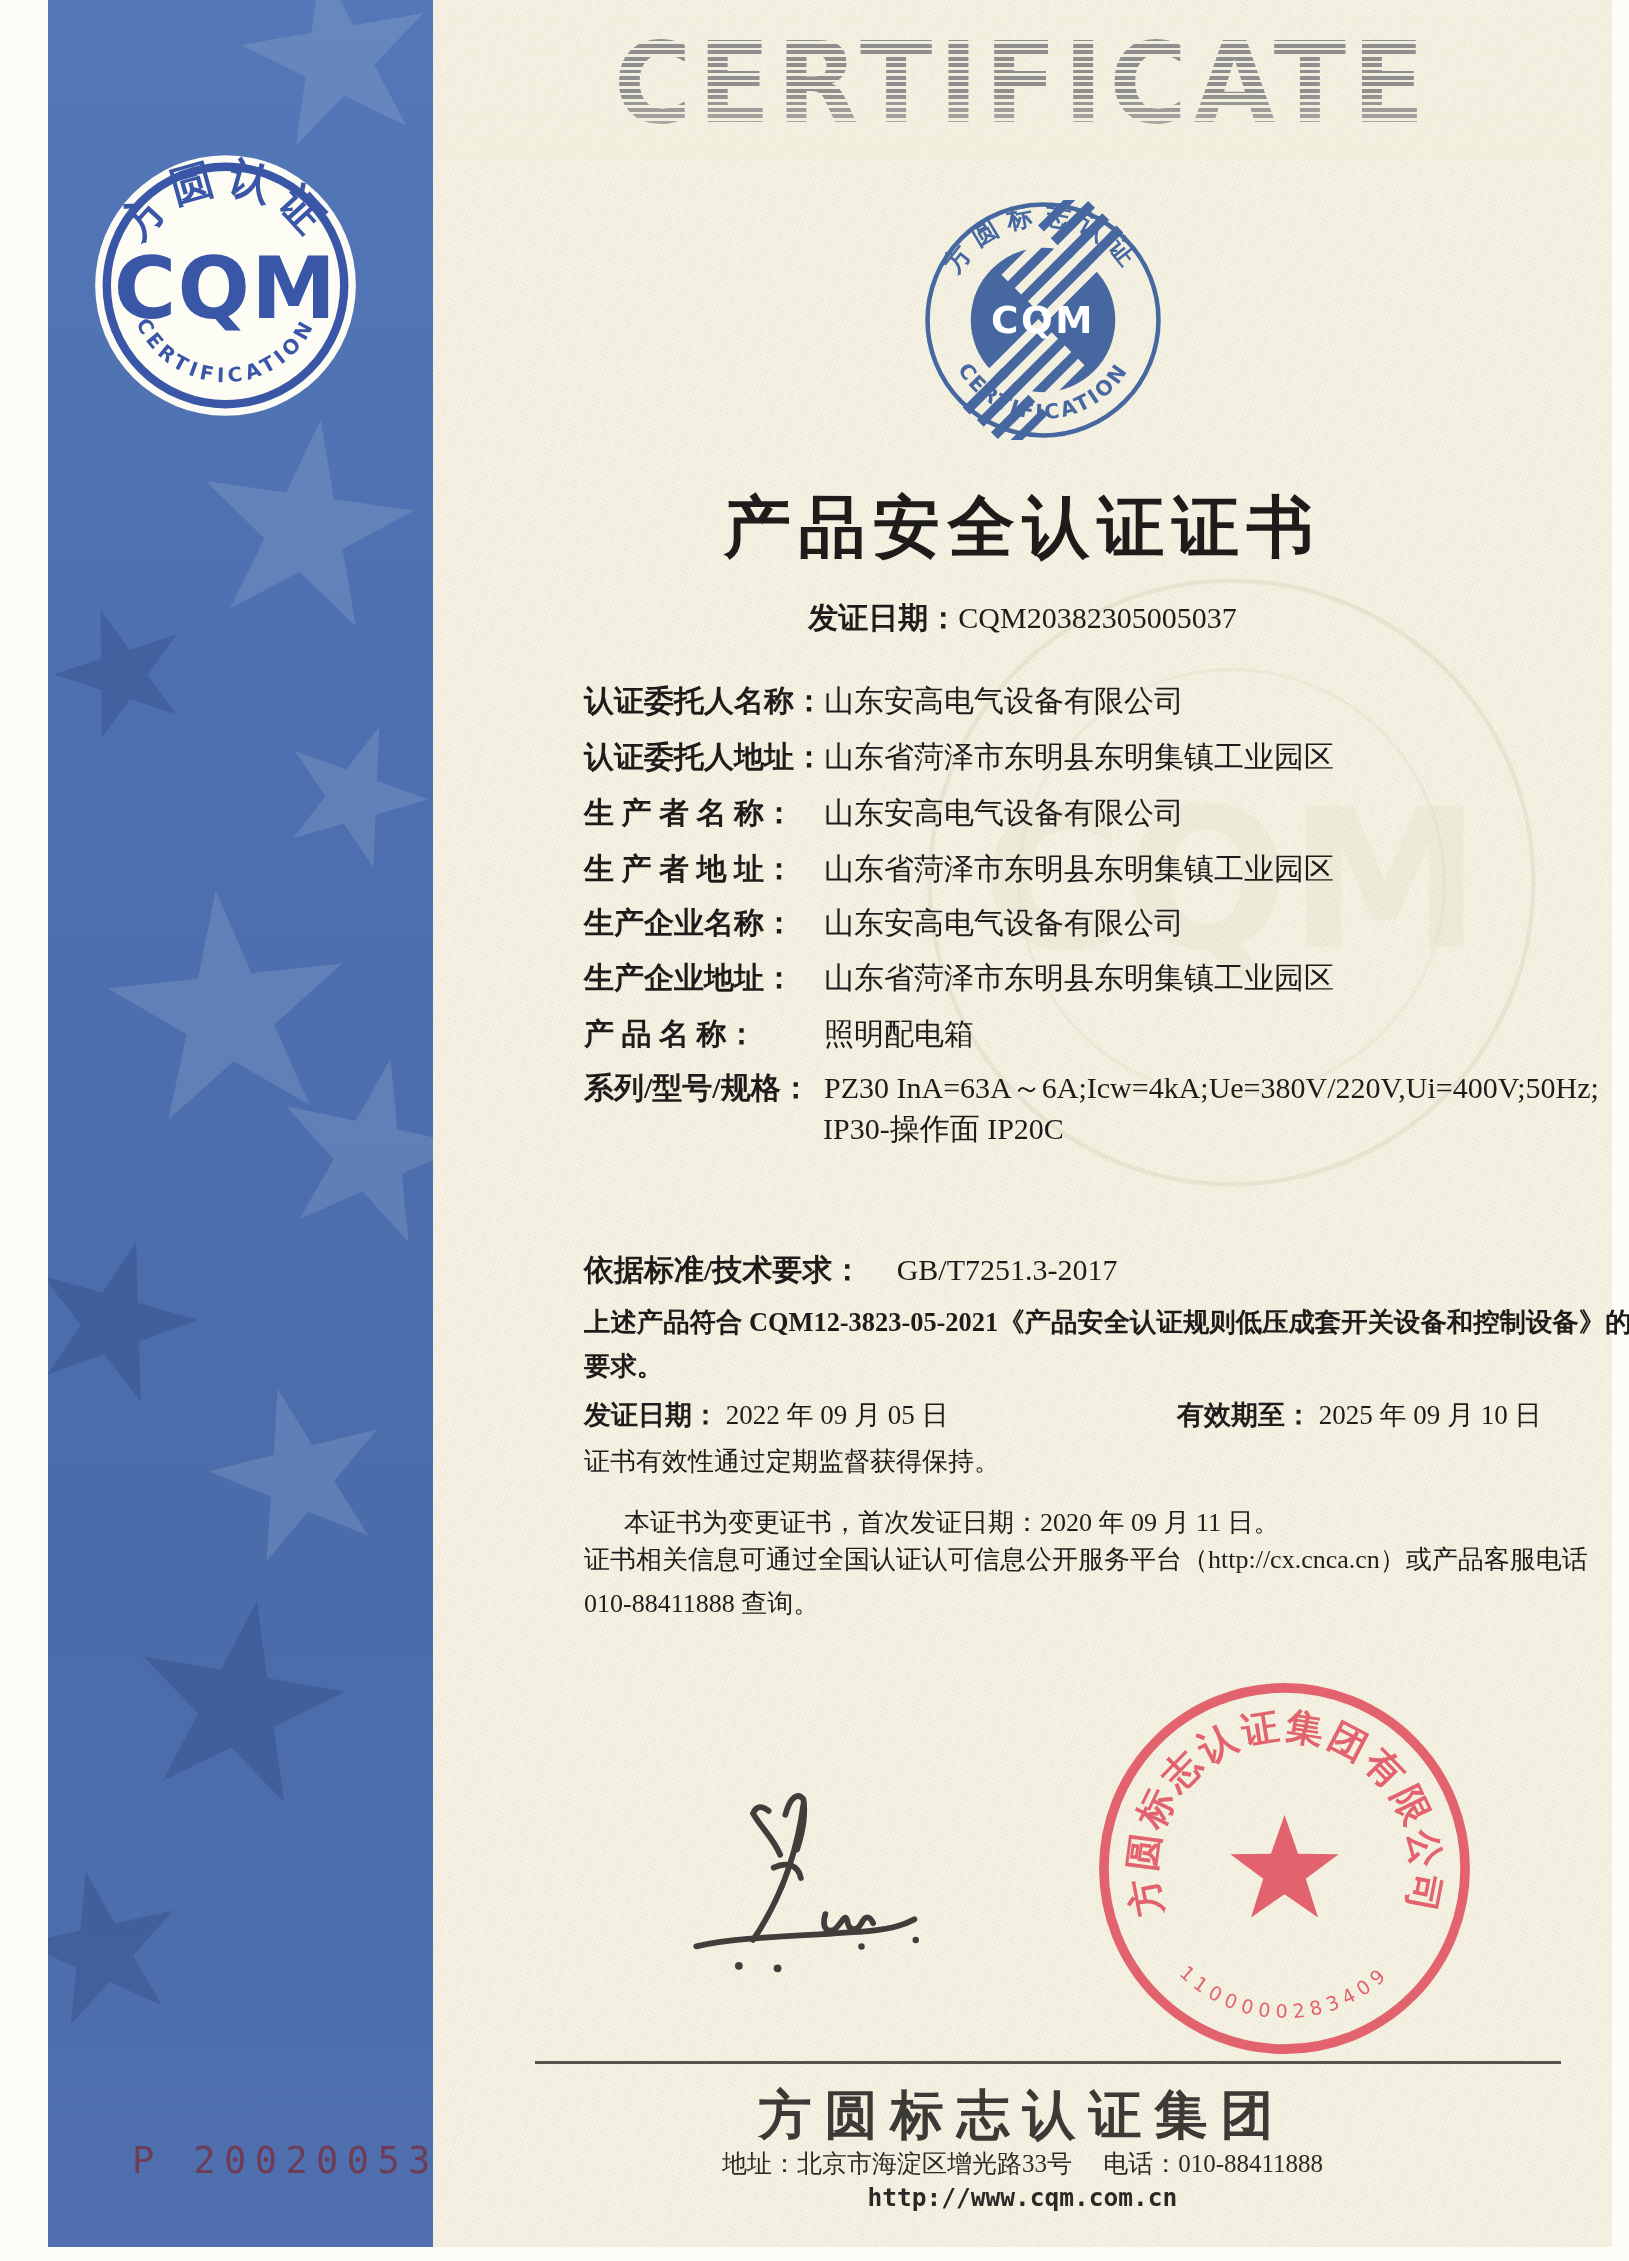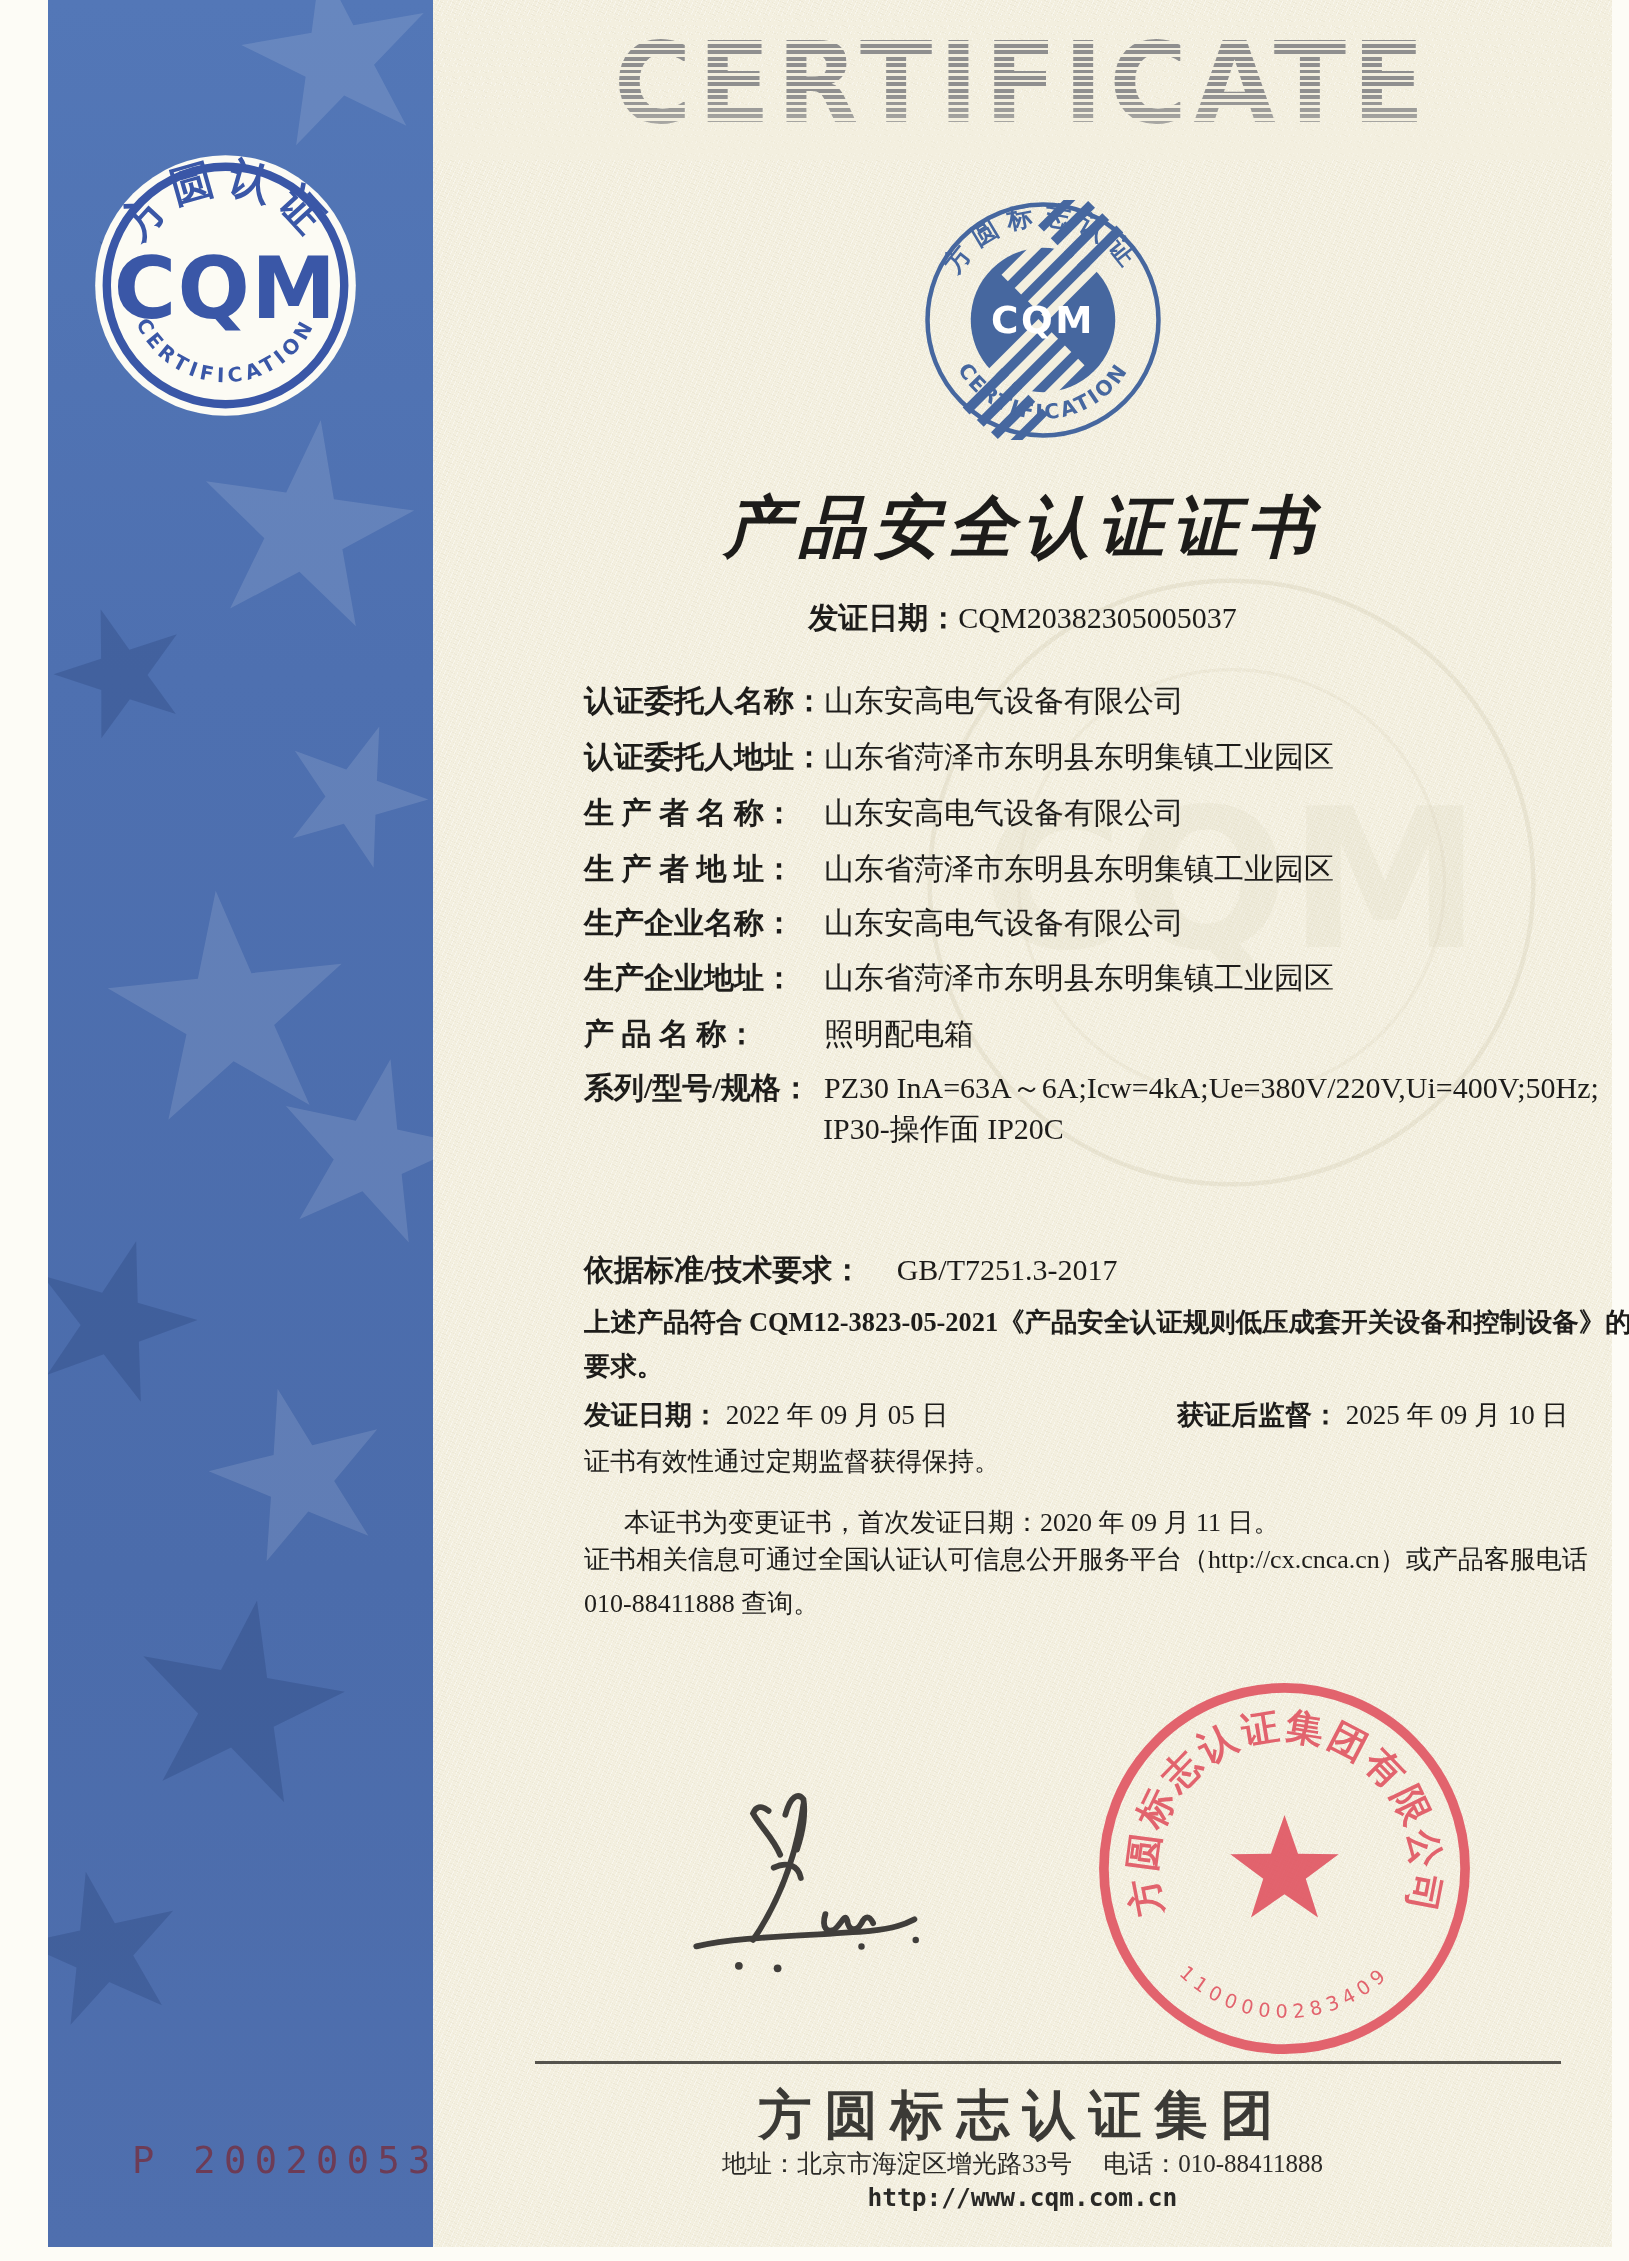--- a/index.html
+++ b/index.html
@@ -19,21 +19,21 @@
   .star.light{background:rgba(255,255,255,0.12);}
   
   .banner-wrap{position:absolute;left:433px;top:11.6px;width:1179px;height:148px;text-align:center;}
   .banner{font-family:"DejaVu Sans","Liberation Sans",sans-serif;font-weight:bold;font-size:106px;
           line-height:135px;letter-spacing:6.4px;color:#8f8f8f;transform:scaleY(1.06);transform-origin:top;}
   .banner-stripes{position:absolute;left:0;top:0;width:100%;height:100%;
           background:repeating-linear-gradient(to bottom, rgba(243,239,223,0) 0 3.9px, #f3efdf 3.9px 6.4px),
                      linear-gradient(to bottom, rgba(243,239,223,0) 55%, rgba(243,239,223,0.55) 100%);}
   .center-logo{position:absolute;left:923px;top:200px;}
   .title{position:absolute;left:433px;top:482px;width:1179px;text-align:center;
-         font-size:67px;font-weight:bold;letter-spacing:7.7px;font-style:italic;}
+         font-size:67px;font-weight:bold;letter-spacing:7.7px;}
   .certno{position:absolute;left:433px;top:598px;width:1179px;text-align:center;font-size:30px;}
   
   .row{position:absolute;left:584px;display:flex;white-space:nowrap;font-size:30px;}
   .row .lbl{flex:0 0 240px;font-weight:bold;}
   .row .val{font-weight:normal;}
   .val2{position:absolute;left:823px;font-size:30px;white-space:nowrap;}
   .freerow{position:absolute;left:584px;font-size:30px;white-space:nowrap;}
   .freerow .lbl{font-weight:bold;}
   .para{position:absolute;left:584px;font-size:26px;white-space:nowrap;}
   .para.b{font-weight:bold;font-size:26.4px;}
@@ -184,21 +184,21 @@
     <span>GB/T7251.3-2017</span>
   </div>
   <div class="para b" style="top:1305px;">上述产品符合 CQM12-3823-05-2021《产品安全认证规则低压成套开关设备和控制设备》的</div>
   <div class="para b" style="top:1349px;">要求。</div>
 
   <div class="freerow dates" style="top:1397px;">
     <span class="lbl">发证日期：</span>
     <span>2022 年 09 月 05 日</span>
   </div>
   <div class="freerow dates" style="top:1397px;left:1177px;">
-    <span class="lbl">获证后监督：</span>
+    <span class="lbl">有效期至：</span>
     <span>2025 年 09 月 10 日</span>
   </div>
 
   <div class="para" style="top:1444px;">证书有效性通过定期监督获得保持。</div>
   <div class="para" style="top:1505px;margin-left:40px;">本证书为变更证书，首次发证日期：2020 年 09 月 11 日。</div>
   <div class="para" style="top:1542px;">证书相关信息可通过全国认证认可信息公开服务平台（http://cx.cnca.cn）或产品客服电话</div>
   <div class="para" style="top:1586px;">010-88411888 查询。</div>
 
   <svg class="sig" width="297" height="213" viewBox="0 0 460 330">
     <g fill="none" stroke="#403e3b" stroke-width="9" stroke-linecap="round">

